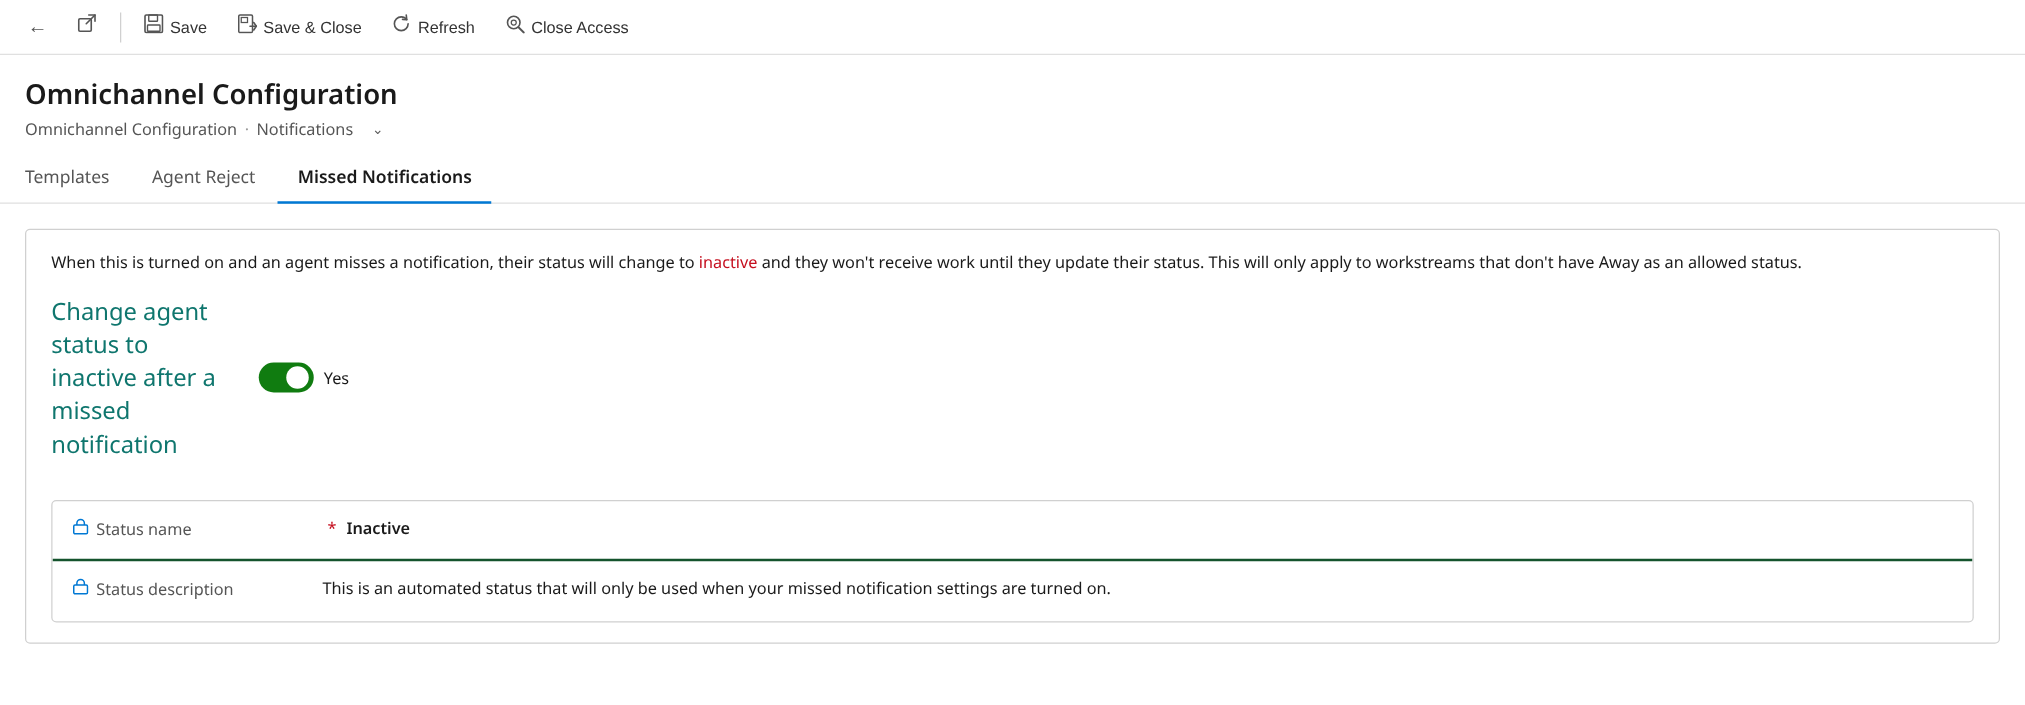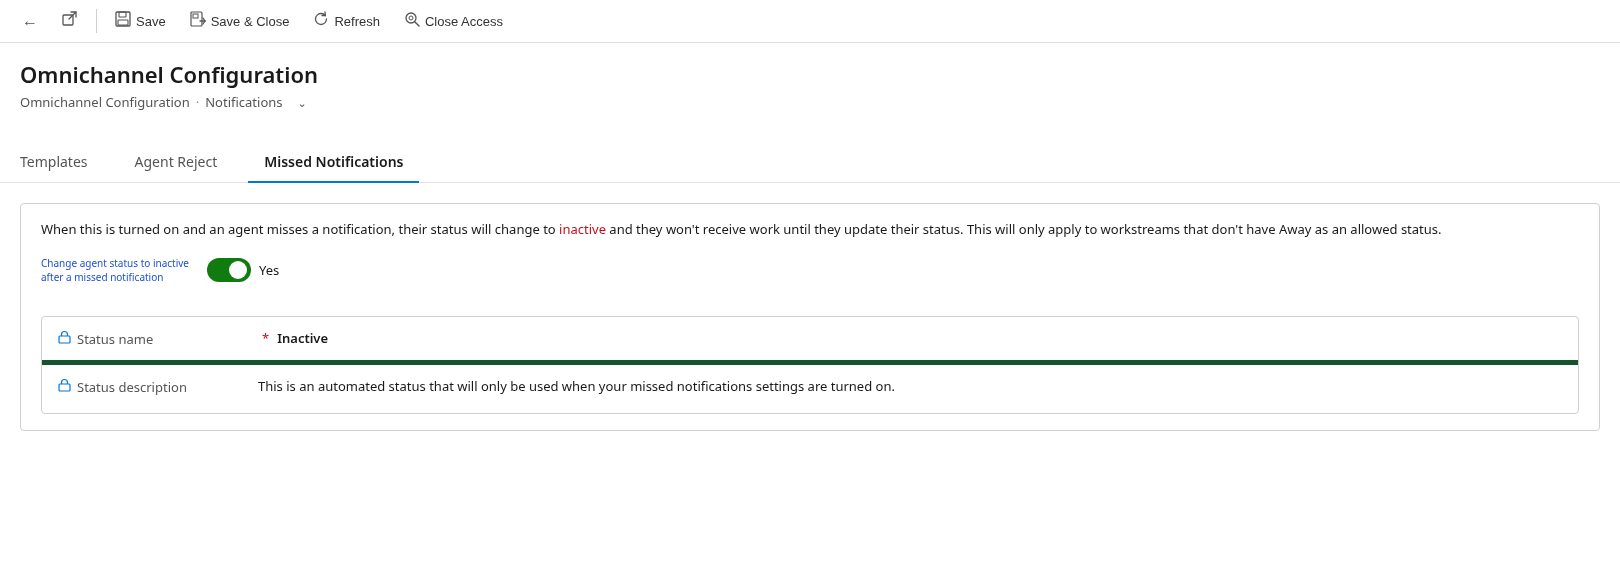--- a/index.html
+++ b/index.html
@@ -54,22 +54,21 @@
     }
     .breadcrumb-chevron { font-size: 11px; color: #555; }
 
     
     .tabs-container {
       padding: 12px 20px 0 20px;
       border-bottom: 1px solid #e0e0e0;
     }
     .tabs {
       display: flex;
-      gap: 15px;
-      margin-top: 21px;
+      gap: 2px;
     }
     .tab {
       padding: 8px 16px 10px 16px;
       cursor: pointer;
       font-size: 14px;
       color: #555;
       border-bottom: 2px solid transparent;
       margin-bottom: -1px;
       white-space: nowrap;
     }
@@ -101,22 +100,22 @@
     .info-text .highlight { color: #c50f1f; }
 
     
     .toggle-row {
       display: flex;
       align-items: center;
       gap: 16px;
       padding-bottom: 16px;
     }
     .toggle-label {
-      font-size: 10px;
-      color: #1d4ed8;
+      font-size: 19px;
+      color: #0f766e;
       max-width: 150px;
       line-height: 1.4;
     }
     .toggle-control {
       display: flex;
       align-items: center;
       gap: 8px;
     }
     .toggle-switch {
       position: relative;
@@ -148,21 +147,21 @@
     .fields-table {
       border: 1px solid #d0d0d0;
       border-radius: 4px;
       margin-top: 16px;
       overflow: hidden;
     }
     .field-row {
       display: flex;
       align-items: flex-start;
       padding: 12px 16px;
-      border-bottom: 5px solid #14532d;
+      border-bottom: 2px solid #14532d;
       min-height: 48px;
     }
     .field-row:last-child { border-bottom: none; }
     .field-label {
       display: flex;
       align-items: center;
       gap: 6px;
       font-size: 13px;
       color: #555;
       min-width: 200px;
@@ -307,18 +306,18 @@
       <div class="field-row">
         <div class="field-label">
           <span class="lock-icon">
             <svg width="13" height="14" viewBox="0 0 13 14" fill="none" xmlns="http://www.w3.org/2000/svg">
               <rect x="1" y="6" width="11" height="7" rx="1" stroke="#0078d4" stroke-width="1.2" fill="none"></rect>
               <path d="M3.5 6V4.5a3 3 0 0 1 6 0V6" stroke="#0078d4" stroke-width="1.2" fill="none"></path>
             </svg>
           </span>
           <span>Status description</span>
         </div>
-        <span class="field-value-normal">This is an automated status that will only be used when your missed notifications settings are turned on.</span>
+        <span class="field-value-normal">This is an automated status that will only be used when your missed notification settings are turned on.</span>
       </div>
     </div>
 
   </div>
 </div>
 
 </body></html>

